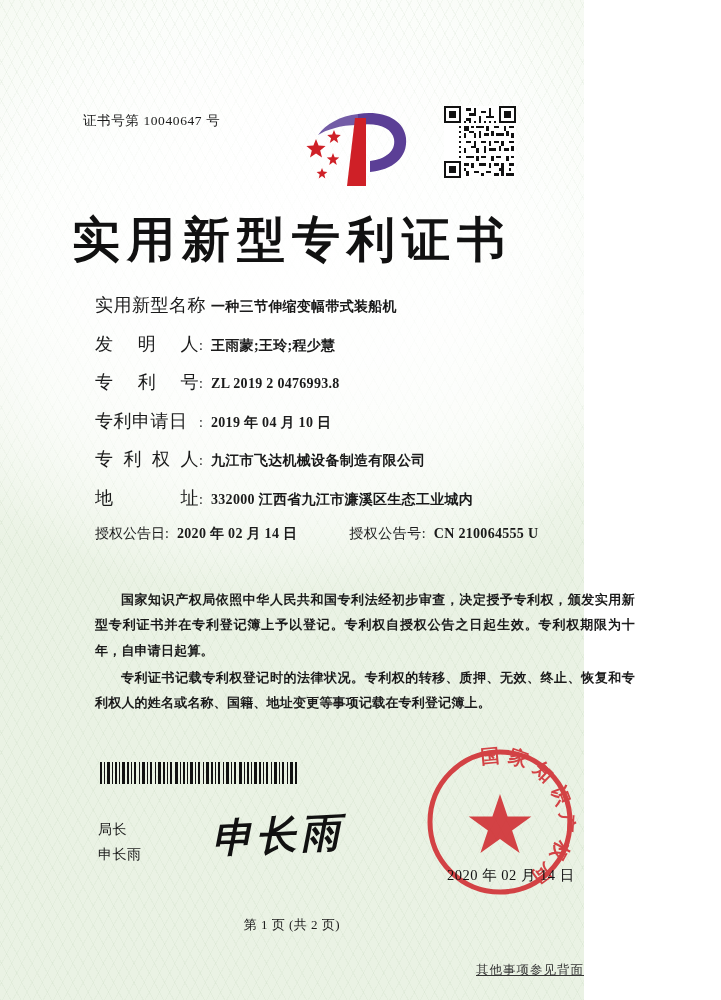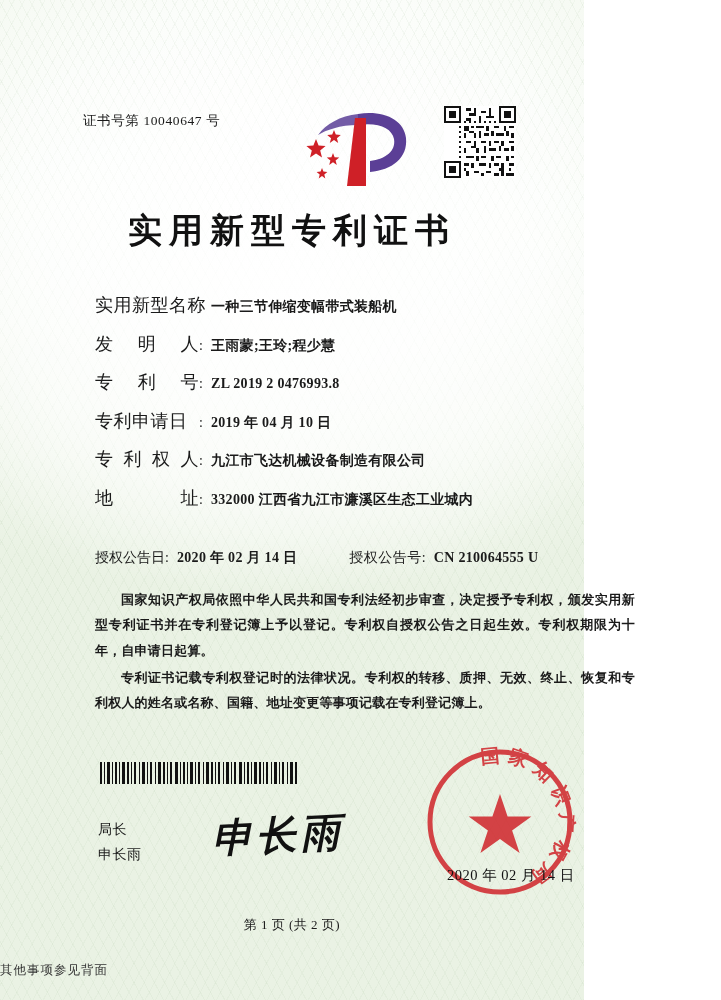--- a/index.html
+++ b/index.html
@@ -66,21 +66,21 @@
     width: 72px;
     height: 72px;
   }
   
   .doc-title {
     position: absolute;
     left: 0;
     right: 0;
     top: 208px;
     text-align: center;
-    font-size: 34px;
+    font-size: 48px;
     font-weight: bold;
     letter-spacing: 7px;
     font-family: Liberation Mono, monospace;
     color: #111;
   }
   
   .fields {
     position: absolute;
     left: 95px;
     top: 296px;
@@ -104,21 +104,20 @@
     display: flex;
     justify-content: space-between;
   }
   .f-label.spread > span { display: inline-block; }
   .f-colon { width: 12px; flex: 0 0 12px; }
   .f-value { font-size: 14px; letter-spacing: 0.3px; font-weight: bold; }
   .row-inline { display: flex; align-items: flex-end; }
   .second-label {
     margin-left: 52px;
     letter-spacing: 0.5px;
-    margin-top: 24px;
   }
   
   .body-text {
     position: absolute;
     left: 95px;
     top: 587px;
     width: 540px;
     font-size: 13px;
     line-height: 1.95;
     text-align: justify;
@@ -178,24 +177,25 @@
     left: 0; right: 0;
     top: 916px;
     text-align: center;
     font-size: 13px;
     letter-spacing: 0.5px;
   }
   .footnote {
     position: absolute;
     left: 0; right: 0;
     top: 962px;
-    text-align: left;
+    text-align: right;
     font-size: 12.5px;
     color: #333;
     letter-spacing: 1px;
+    text-decoration: underline;
   }
 </style>
 </head>
 <body>
 
 <div id="page">
 
   <div class="cert-no layer">
     <span>证书号第</span>
     <span>10040647</span>

